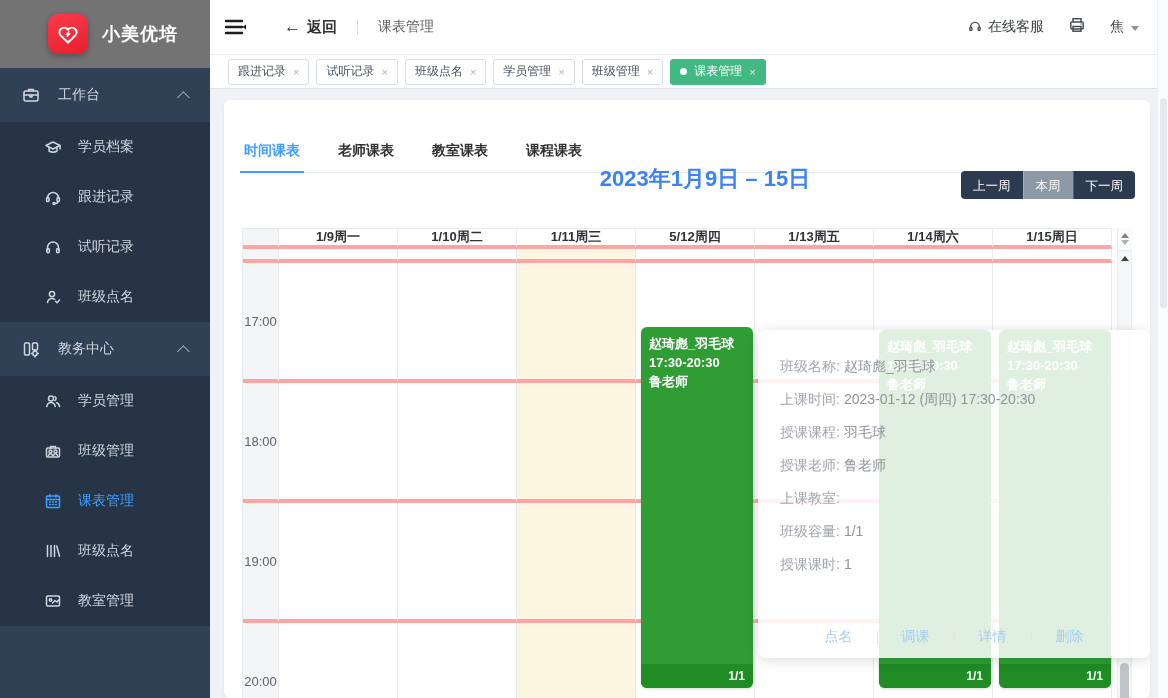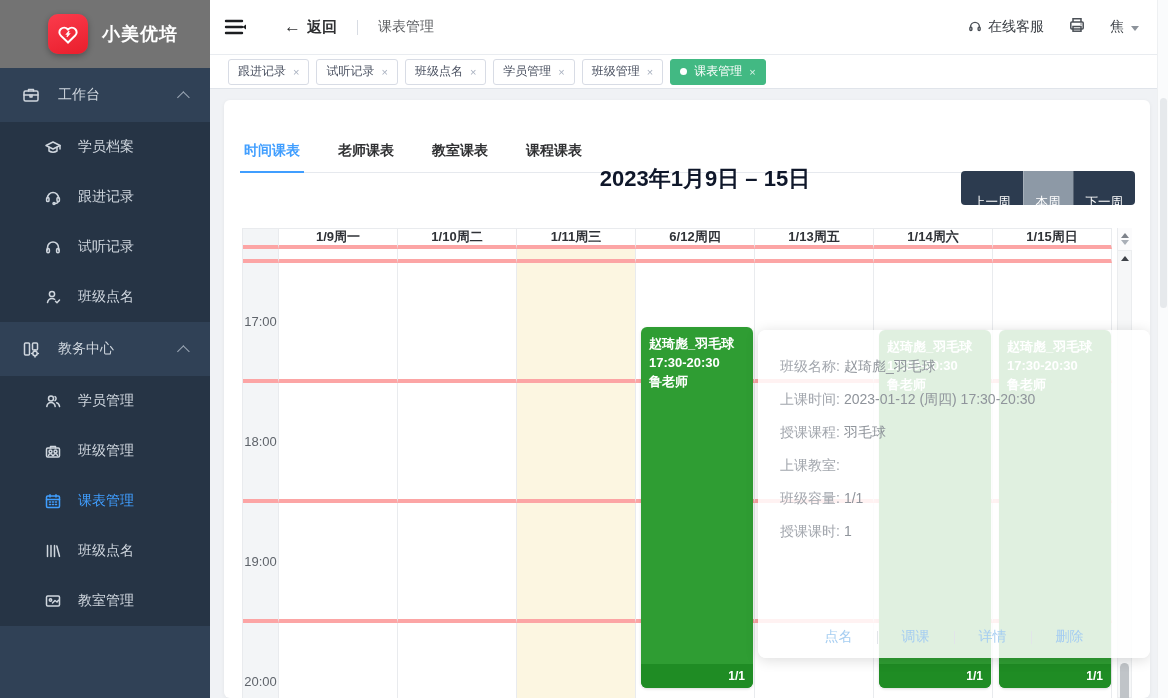--- a/index.html
+++ b/index.html
@@ -52,23 +52,23 @@
   .tag.active { background:#42b983; border-color:#42b983; color:#fff; }
   .tag.active .dot { width:7px; height:7px; border-radius:50%; background:#fff; margin-right:7px; }
   .tag.active .x { color:#d9f3e7; }
 
   
   .card { position:absolute; left:224px; top:100px; width:926px; height:598px; background:#fff;
     border-radius:6px; box-shadow:0 1px 4px rgba(0,0,0,.06); overflow:hidden; }
   .view-tabs { position:absolute; left:16px; right:16px; top:22px; border-bottom:1px solid #e6e9ee; display:flex;margin-top:20px; }
   .vtab { font-size:14px; font-weight:bold; color:#303133; padding:0 4px 11px 4px; margin-right:30px; cursor:pointer; }
   .vtab.active { color:#409eff; border-bottom:2px solid #409eff; margin-bottom:-1px; }
-  .week-title { position:absolute; left:0; right:0; top:64px; text-align:center; font-size:22px; font-weight:bold; color:#0f172a;margin-left:36px; }
+  .week-title { position:absolute; left:0; right:0; top:64px; text-align:center; font-size:22px; font-weight:bold; color:#3b82f6;margin-left:36px; }
   .week-btns { position:absolute; right:15px; top:71px; display:flex; border-radius:4px; overflow:hidden; }
-  .wbtn { height:28px; line-height:28px; padding:17px 12px; font-size:12.5px; color:#fff; background:#2c3b4f; cursor:pointer; }
+  .wbtn { height:28px; line-height:28px; padding:1px 12px; font-size:12.5px; color:#fff; background:#2c3b4f; cursor:pointer; }
   .wbtn + .wbtn { border-left:1px solid rgba(255,255,255,.22); }
   .wbtn.current { background:#8d99a6; }
 
   
   .cal { position:absolute; left:18px; top:128px; width:870px; display:grid;
     grid-template-columns:36px repeat(7,1fr); grid-template-rows:20px 14px 120px 120px 120px 120px;
     border-top:1px solid #e9ebee; border-left:1px solid #e9ebee; z-index:1; }
   .cal > div { border-right:1px solid #e9ebee; border-bottom:4px solid #fca5a5; background:#fff; }
   .cal .hd { font-size:13px; font-weight:bold; color:#2f3237; display:flex; align-items:center; justify-content:center; }
   .cal .gut { background:#f3f5f7; display:flex; align-items:center; justify-content:center;
@@ -333,21 +333,21 @@
       <span class="wbtn current">本周</span>
       <span class="wbtn">下一周</span>
     </div>
 
     <div class="cal">
 
       <div class="gut hd"></div>
       <div class="hd">1/9周一</div>
       <div class="hd">1/10周二</div>
       <div class="hd">1/11周三</div>
-      <div class="hd">6/12周四</div>
+      <div class="hd">5/12周四</div>
       <div class="hd">1/13周五</div>
       <div class="hd">1/14周六</div>
       <div class="hd">1/15周日</div>
 
       <div class="gut"></div>
       <div></div>
       <div></div>
       <div class="wed"></div>
       <div></div>
       <div></div>
@@ -418,20 +418,21 @@
       <div>赵琦彪_羽毛球</div>
       <div>17:30-20:30</div>
       <div>鲁老师</div>
       <div class="efoot">1/1</div>
     </div>
 
     <div class="popup">
       <div class="prow"><span>班级名称:</span><span class="pval">赵琦彪_羽毛球</span></div>
       <div class="prow"><span>上课时间:</span><span class="pval">2023-01-12 (周四) 17:30-20:30</span></div>
       <div class="prow"><span>授课课程:</span><span class="pval">羽毛球</span></div>
+      <div class="prow"><span>授课老师:</span><span class="pval">鲁老师</span></div>
       <div class="prow"><span>上课教室:</span><span class="pval"></span></div>
       <div class="prow"><span>班级容量:</span><span class="pval">1/1</span></div>
       <div class="prow"><span>授课课时:</span><span class="pval">1</span></div>
       <div class="pactions">
         <span class="plink">点名</span>
         <span class="psep"></span>
         <span class="plink">调课</span>
         <span class="psep"></span>
         <span class="plink">详情</span>
         <span class="psep"></span>

